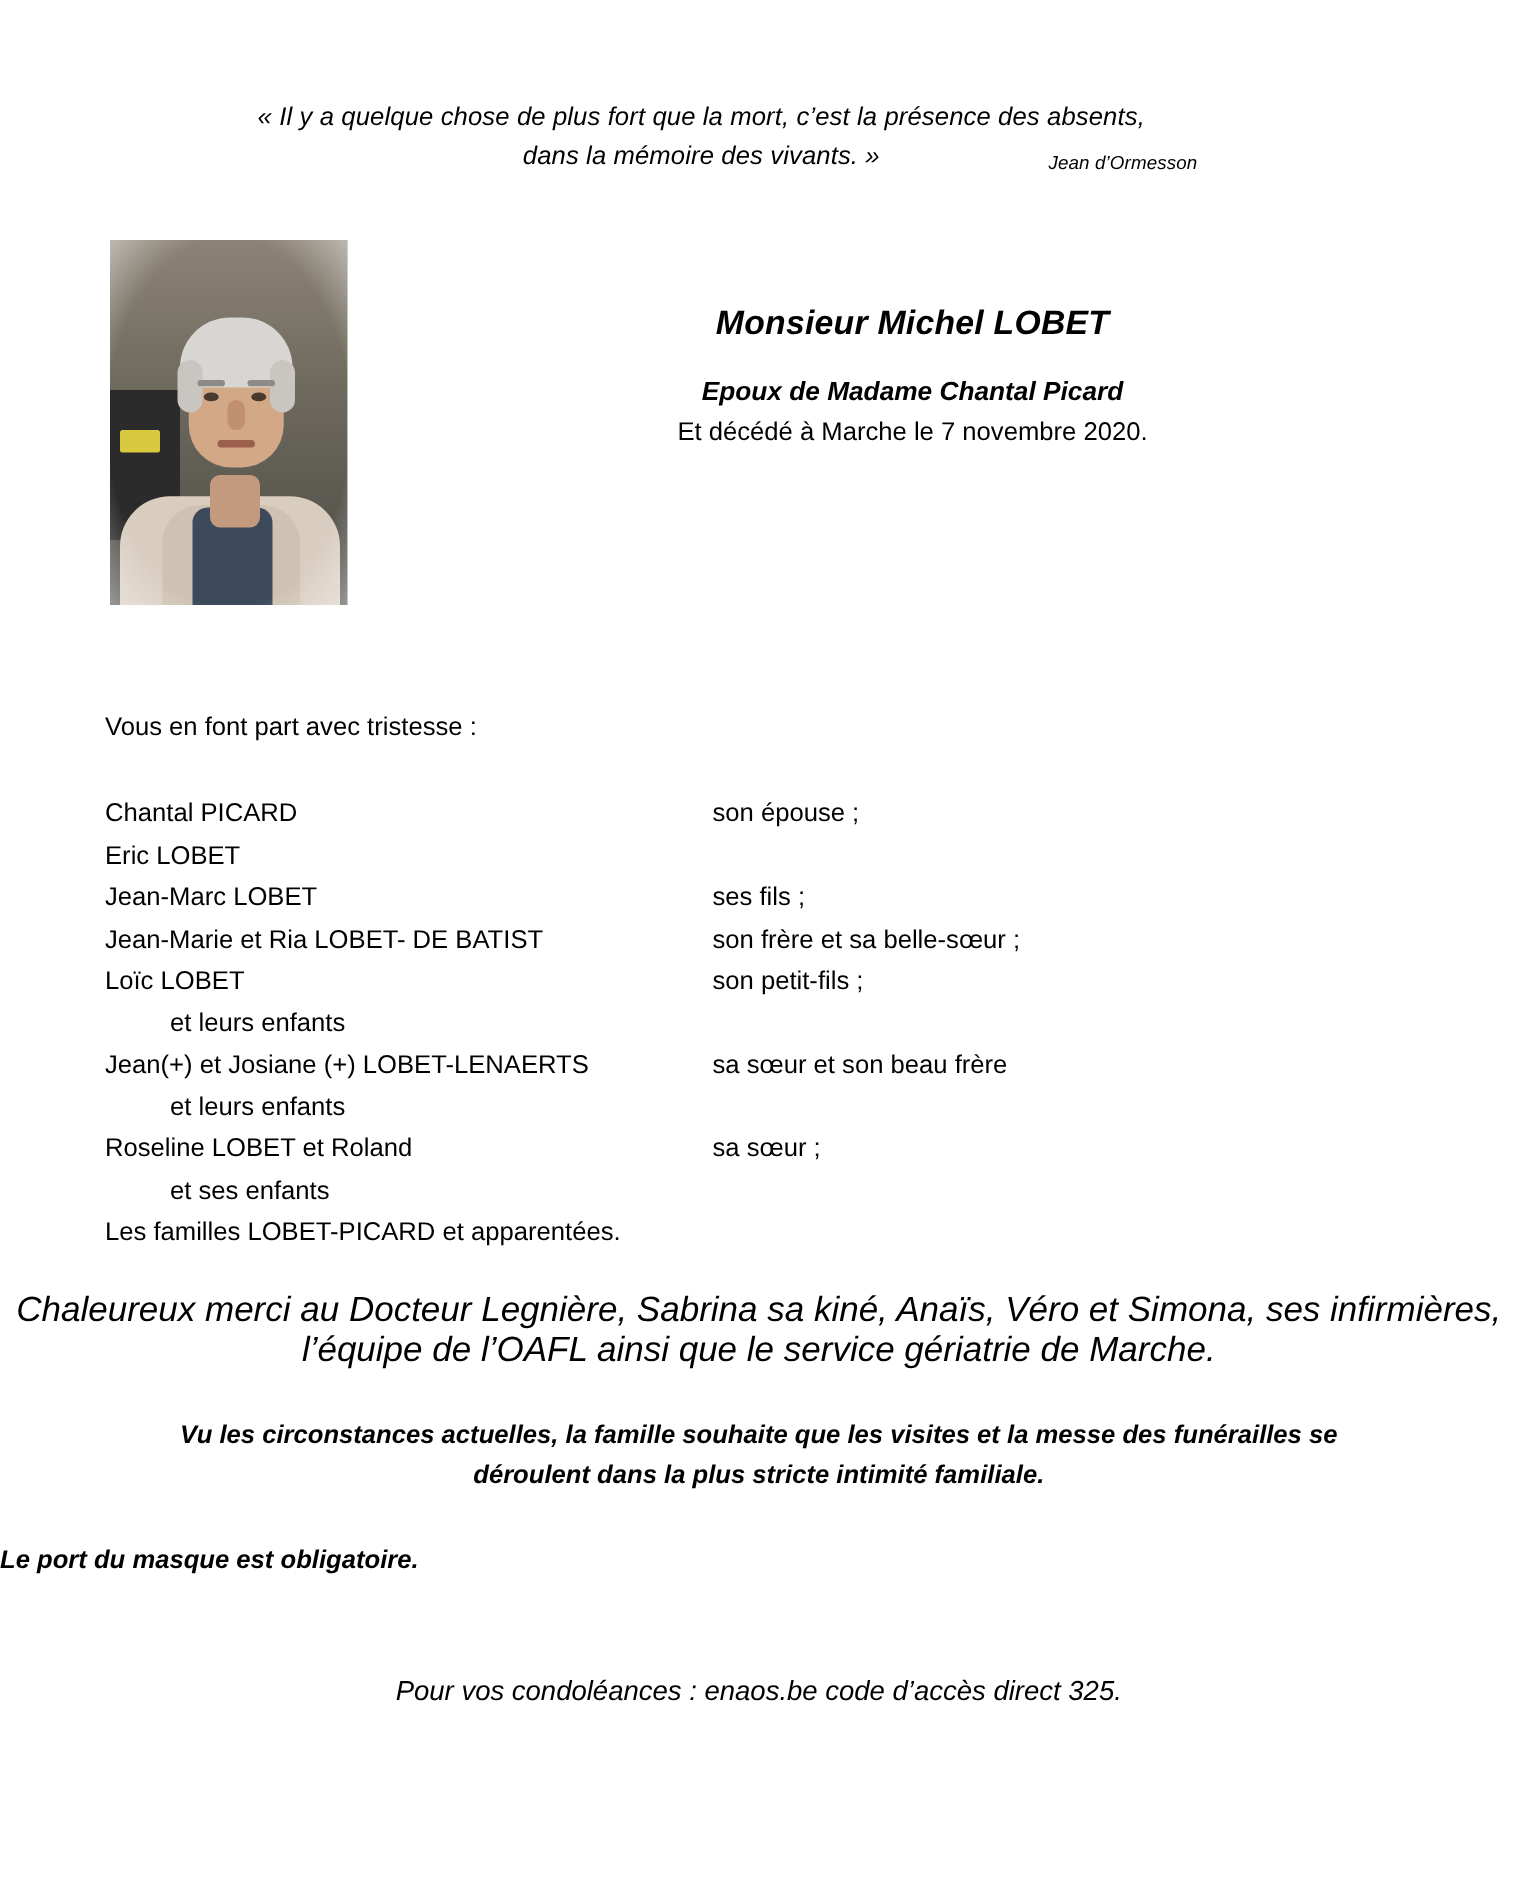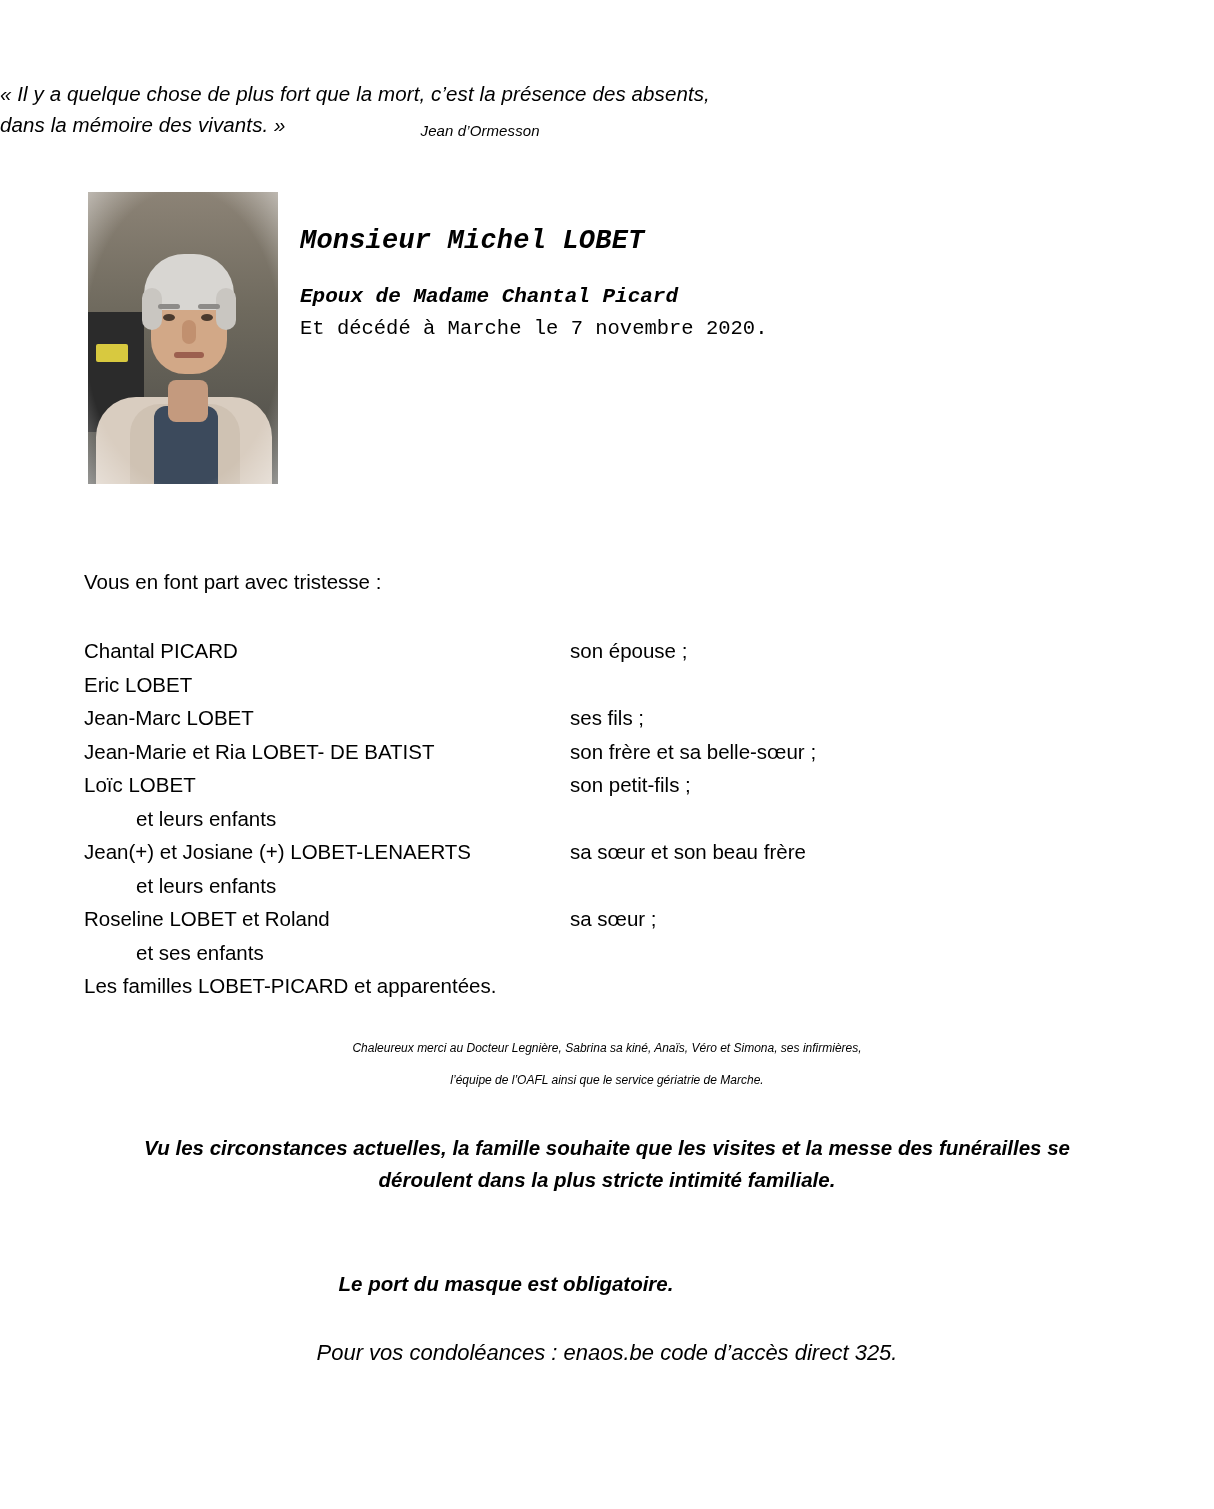--- a/index.html
+++ b/index.html
@@ -18,24 +18,24 @@
   .page {
     position: relative;
     width: 1214px;
     height: 1509px;
     box-sizing: border-box;
   }
 
   
   .quote-block {
     position: absolute;
-    left: 0;
+    left: 13px;
     top: 78px;
     width: 1096px;
-    text-align: left;
+    text-align: center;
   }
   .quote-line {
     font-style: italic;
     font-size: 20.5px;
     line-height: 31px;
     color: #000;
     letter-spacing: 0.1px;
   }
   .quote-line-2-wrap {
     display: inline-block;
@@ -203,23 +203,23 @@
     position: absolute;
     inset: -2px;
     background:
       radial-gradient(ellipse 96% 96% at 50% 50%, rgba(255,255,255,0) 52%, rgba(255,255,255,0.55) 78%, rgba(255,255,255,1) 96%);
   }
 
   
   .name-block {
     position: absolute;
     left: 300px;
-    top: 223px;
+    top: 240px;
     width: 860px;
-    font-family: Liberation Mono, monospace;
+    text-align: center;
   }
   .deceased-name {
     font-size: 27px;
     font-weight: bold;
     font-style: italic;
     line-height: 36px;
     letter-spacing: 0.2px;
   }
   .spouse-line {
     margin-top: 23px;
@@ -277,47 +277,46 @@
   }
 
   
   .thanks {
     position: absolute;
     left: 0;
     top: 1032px;
     width: 1214px;
     text-align: center;
     font-style: italic;
-    font-size: 12px;
+    font-size: 28px;
     line-height: 32px;
   }
 
   
   .notice {
     position: absolute;
     left: 0;
     top: 1132px;
     width: 1214px;
     text-align: center;
     font-style: italic;
     font-weight: bold;
     font-size: 20.5px;
     line-height: 32px;
   }
   .mask-notice {
     position: absolute;
     left: 0;
     top: 1232px;
     width: 1012px;
-    text-align: center;
+    text-align: left;
     font-style: italic;
     font-weight: bold;
     font-size: 20.5px;
     line-height: 32px;
-    margin-top: 36px;
   }
 
   
   .condolences {
     position: absolute;
     left: 0;
     top: 1337px;
     width: 1214px;
     text-align: center;
     font-style: italic;

